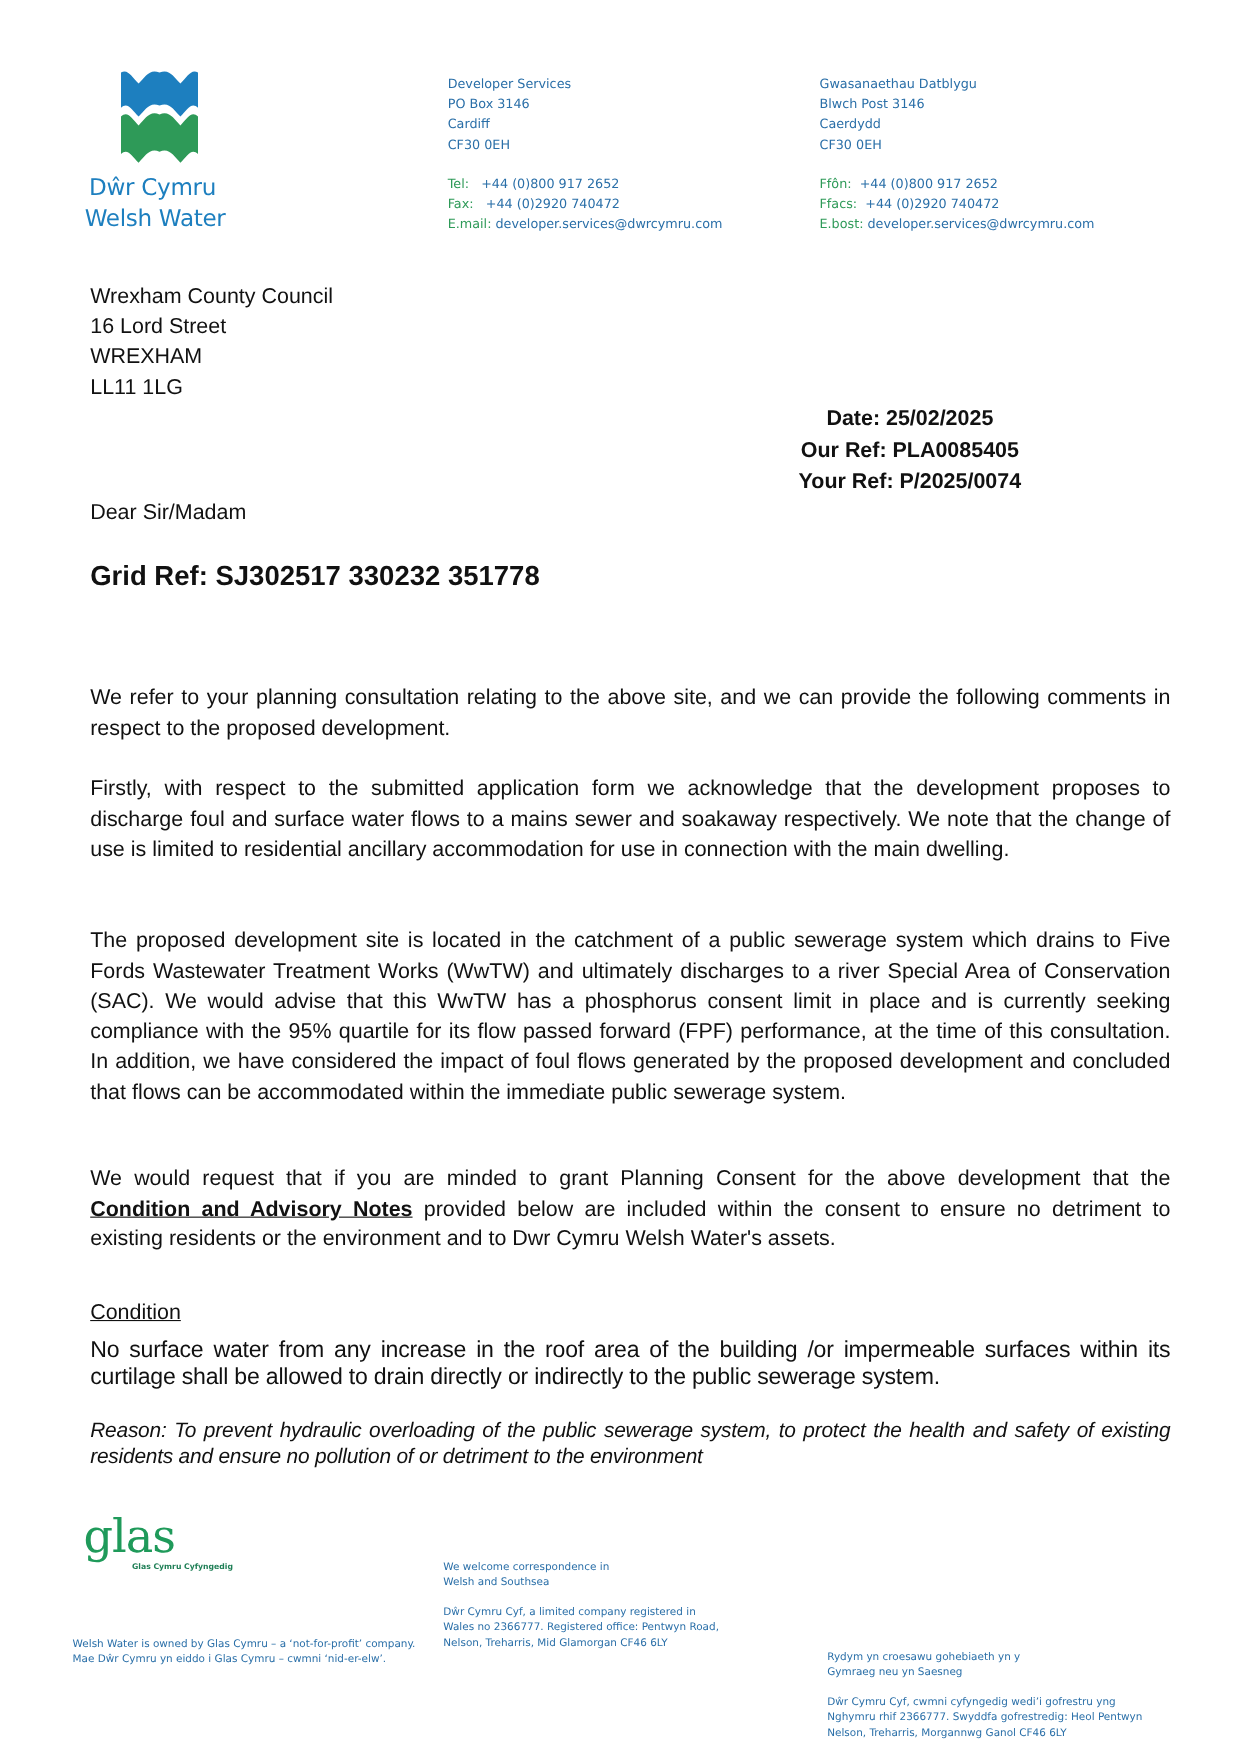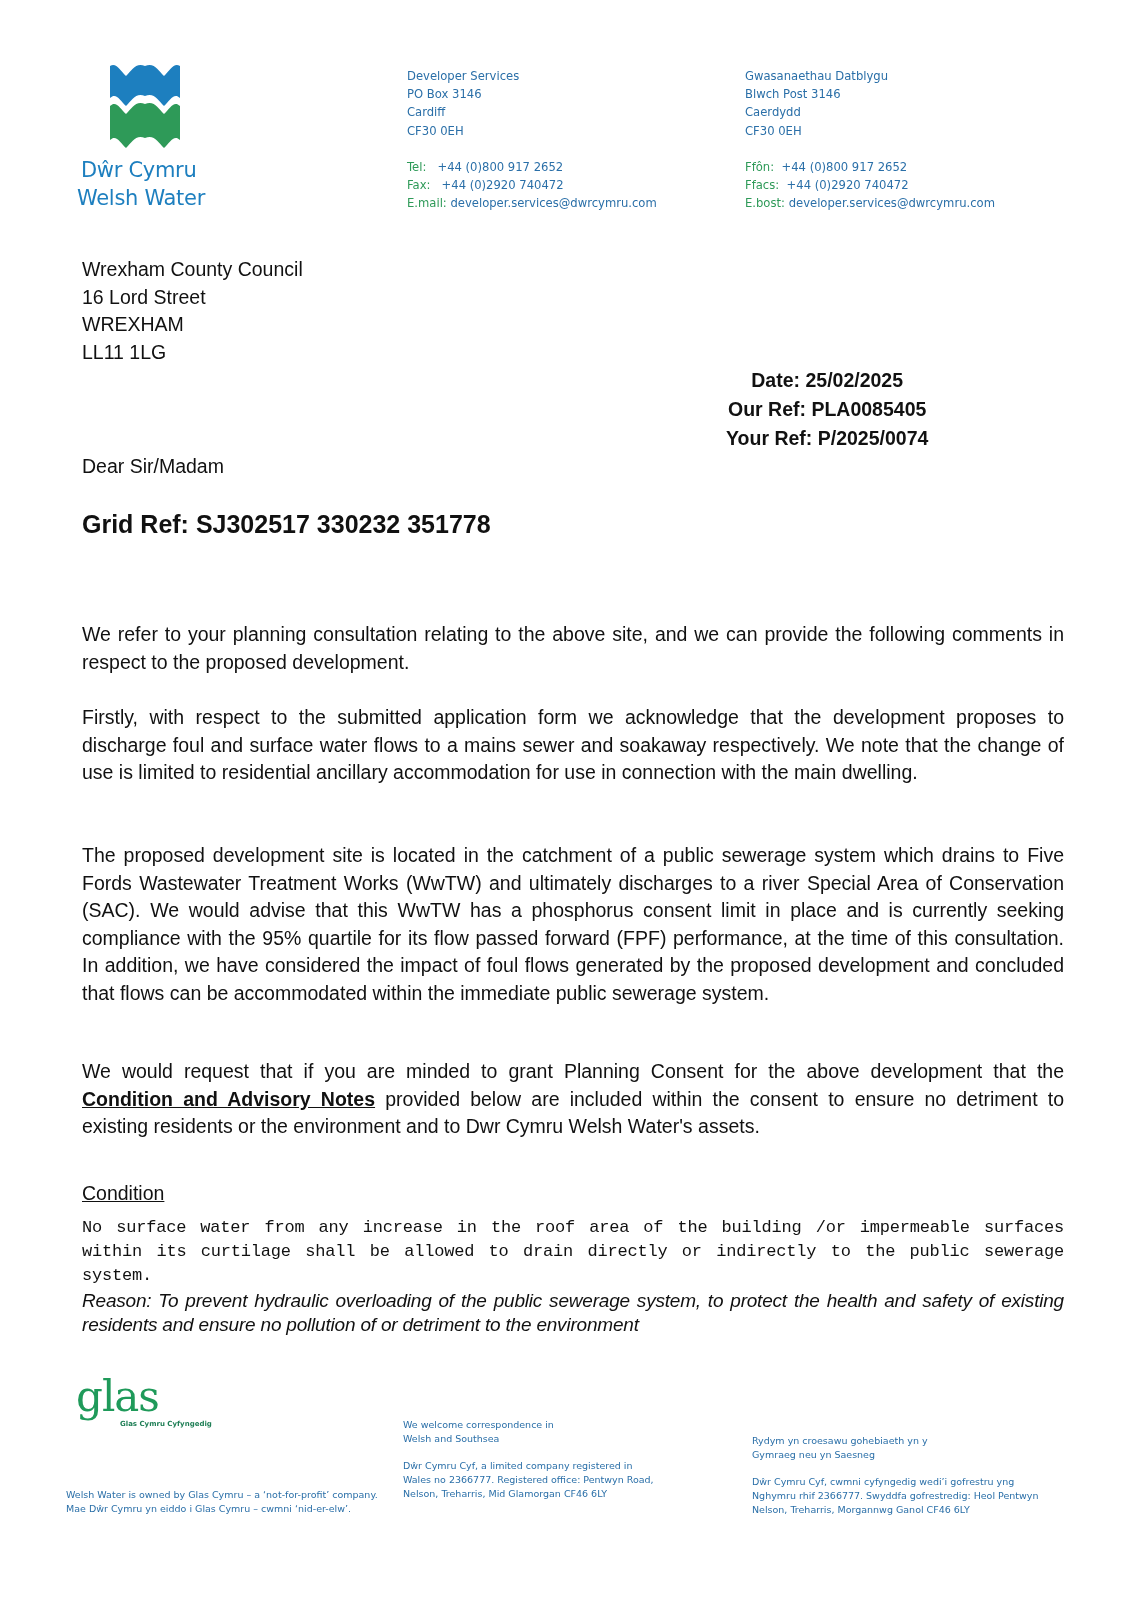--- a/index.html
+++ b/index.html
@@ -18,29 +18,29 @@
   .addr { left: 82px; top: 256px; font-family: "Liberation Sans", sans-serif; font-size: 19.5px; line-height: 27.5px; color: #111; }
   .refs { left: 726px; top: 366px; font-weight: bold; font-size: 19.5px; line-height: 29px; text-align: center; }
   .salutation { left: 82px; top: 455px; font-size: 19.5px; }
   .subject { left: 82px; top: 510px; font-weight: bold; font-size: 25px; line-height: 28px; width: 980px; }
   .para { left: 82px; width: 982px; font-size: 19.5px; line-height: 27.6px; text-align: justify; font-family: "Liberation Sans", sans-serif; }
   .p1 { top: 621px; }
   .p2 { top: 704px; }
   .p3 { top: 842px; }
   .p4 { top: 1058px; }
   .cond-head { left: 82px; top: 1166px; font-weight: normal; font-size: 19.5px; text-decoration: underline; margin-top: 16px; }
-  .cond-text { left: 82px; top: 1216px; width: 982px; font-size: 17px; line-height: 24px; text-align: justify; font-family: Liberation Mono, monospace; letter-spacing: -0.2px; }
+  .cond-text { left: 82px; top: 1216px; width: 982px; font-size: 21px; line-height: 24px; text-align: justify; font-family: Liberation Sans, sans-serif; letter-spacing: -0.2px; }
   .reason { left: 82px; top: 1289px; width: 982px; font-size: 19px; line-height: 24px; font-style: italic; text-align: justify; letter-spacing: -0.2px; }
   .u-bold { font-weight: bold; text-decoration: underline; }
   .glas { left: 76px; top: 1377px; color: #1f9a5a; font-family: "DejaVu Serif", serif; font-size: 42px; line-height: 40px; letter-spacing: -1px; }
   .glas-sub { left: 120px; top: 1420px; color: #1f7f56; font-family: "DejaVu Sans", sans-serif; font-size: 7px; font-weight: bold; }
   .foot { font-family: "DejaVu Sans", sans-serif; font-size: 9.5px; line-height: 14px; color: #2a6fa8; }
   .foot-owned { left: 66px; top: 1488px; }
   .foot-mid { left: 403px; top: 1418px; }
-  .foot-right { left: 752px; top: 1434px; }
+  .foot-right { left: 752px; top: 1500px; }
   .foot .gap { height: 13px; }
 </style>
 </head>
 <body>
 
 <div class="abs logo">
   <svg width="74" height="88" viewBox="0 0 74 88">
     <path d="M2,4 C8,0 12,8 18,14 C24,8 28,0 37,4 C46,0 50,8 56,14 C62,8 66,0 72,4 L72,36 C66,30 62,38 56,44 C50,38 46,30 37,34 C28,30 24,38 18,44 C12,38 8,30 2,36 Z" fill="#1d7fbf"></path>
     <path d="M2,44 C8,38 12,46 18,52 C24,46 28,38 37,42 C46,38 50,46 56,52 C62,46 66,38 72,44 L72,78 C66,72 62,80 56,86 C50,80 46,72 37,76 C28,72 24,80 18,86 C12,80 8,72 2,78 Z" fill="#2e9a58"></path>
   </svg>

